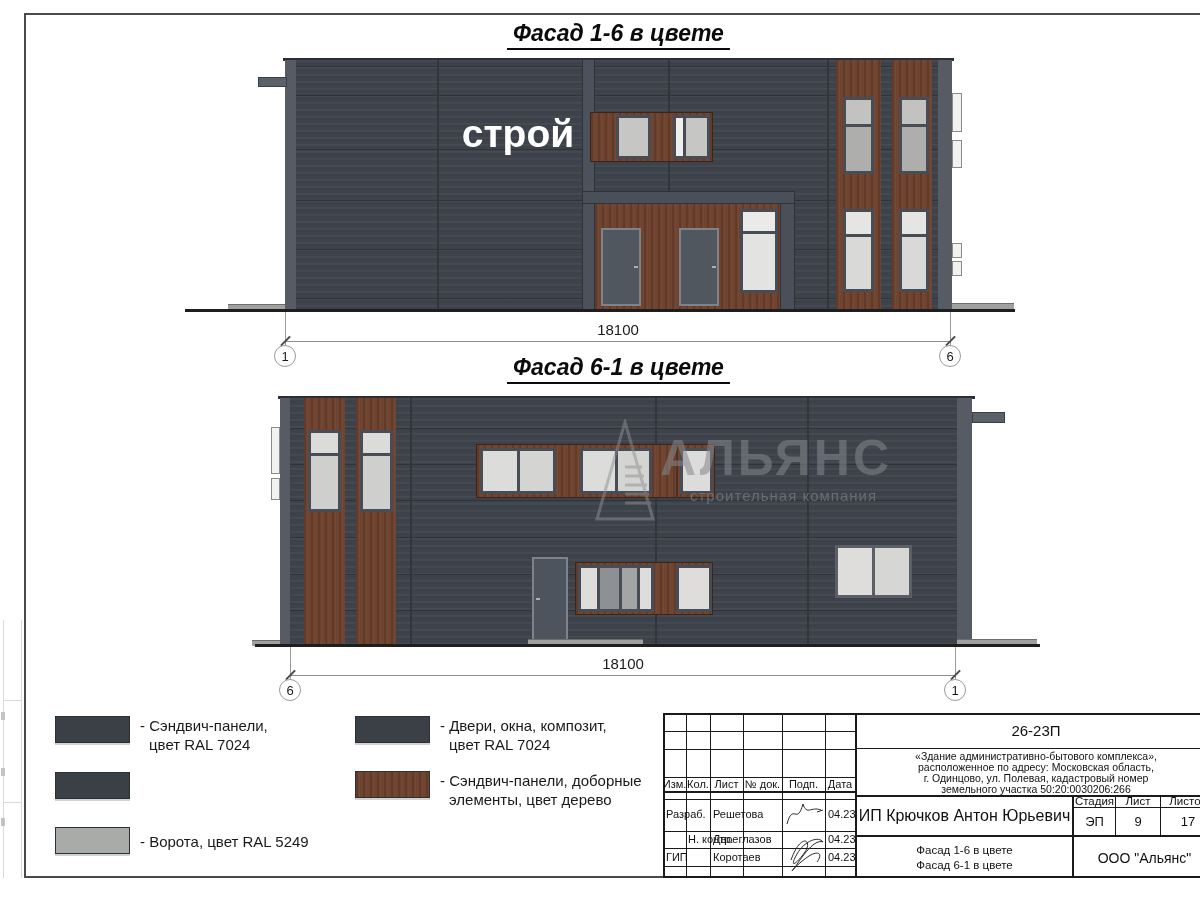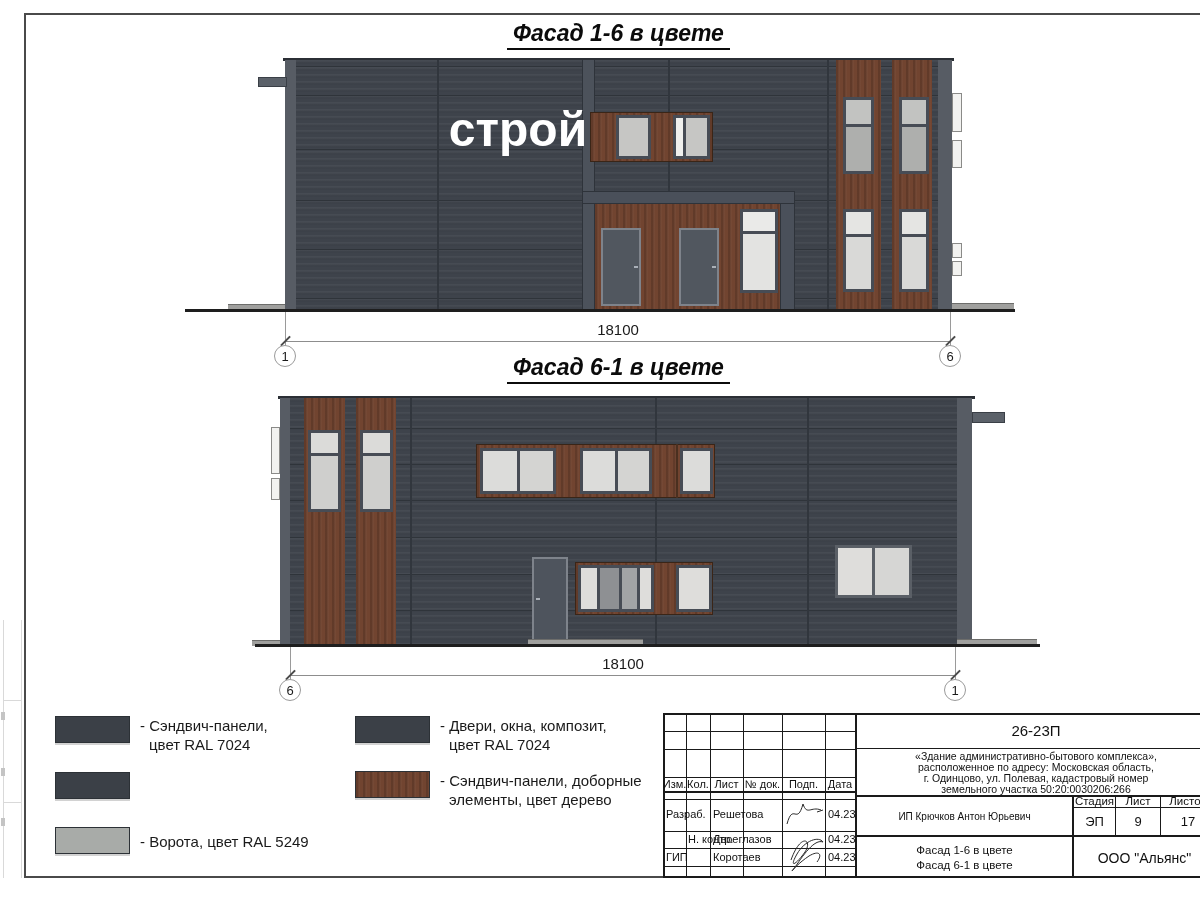--- a/index.html
+++ b/index.html
@@ -81,21 +81,21 @@
   <div class="abs trim" style="left:938px;top:60px;width:14px;height:250px;"></div>
 
   <div class="abs" style="left:258px;top:77px;width:29px;height:10px;background:#5b6169;border:1px solid #3a3f46;box-sizing:border-box;"></div>
 
   <div class="abs appendage" style="left:952px;top:93px;width:10px;height:39px;"></div>
   <div class="abs appendage" style="left:952px;top:140px;width:10px;height:28px;"></div>
   <div class="abs appendage" style="left:952px;top:243px;width:10px;height:15px;"></div>
   <div class="abs appendage" style="left:952px;top:261px;width:10px;height:15px;"></div>
 
   <div class="abs logo" style="left:448px;top:100px;width:140px;">
-    <div style="font-size:48px;margin-top:6px;">строй</div>
+    <div style="font-size:39px;margin-top:14px;">строй</div>
   </div>
 
   <div class="abs wood" style="left:590px;top:112px;width:123px;height:50px;border:1px solid #3a2517;box-sizing:border-box;"></div>
   <div class="abs win col" style="left:616px;top:115px;width:35px;height:44px;">
     <div class="pane" style="background:#c6c6c4;"></div>
   </div>
   <div class="abs win" style="left:673px;top:115px;width:37px;height:44px;">
     <div style="width:7px;background:#efefed;"></div>
     <div class="pane" style="background:#c6c6c4;"></div>
   </div>
@@ -183,20 +183,32 @@
     <div class="pane" style="background:#d4d4d2;"></div>
   </div>
   <div class="abs win" style="left:580px;top:448px;width:72px;height:46px;">
     <div class="pane" style="background:#dcdcda;"></div>
     <div class="pane" style="background:#d4d4d2;"></div>
   </div>
   <div class="abs win" style="left:680px;top:448px;width:33px;height:46px;">
     <div class="pane" style="background:#dcdcda;"></div>
   </div>
 
+  <div class="abs" style="left:590px;top:415px;width:340px;height:110px;z-index:5;pointer-events:none;">
+    <svg width="66" height="104" style="position:absolute;left:2px;top:4px;opacity:0.5;">
+      <path d="M33 3 L61 100 L5 100 Z" fill="none" stroke="#8e9194" stroke-width="3"></path>
+      <line x1="33" y1="48" x2="50" y2="48" stroke="#8e9194" stroke-width="3"></line>
+      <line x1="33" y1="57" x2="52" y2="57" stroke="#8e9194" stroke-width="3"></line>
+      <line x1="33" y1="66" x2="55" y2="66" stroke="#8e9194" stroke-width="3"></line>
+      <line x1="33" y1="75" x2="57" y2="75" stroke="#8e9194" stroke-width="3"></line>
+      <line x1="33" y1="84" x2="59" y2="84" stroke="#8e9194" stroke-width="3"></line>
+    </svg>
+    <div class="wm" style="position:absolute;left:70px;top:14px;font-size:50px;font-weight:bold;letter-spacing:3px;opacity:0.55;">АЛЬЯНС</div>
+    <div class="wm" style="position:absolute;left:100px;top:72px;font-size:15px;letter-spacing:1px;opacity:0.6;">строительная компания</div>
+  </div>
 
   <div class="abs door" style="left:532px;top:557px;width:36px;height:86px;background:#4e545d;"></div>
   <div class="handle" style="left:536px;top:598px;"></div>
   <div class="abs wood" style="left:575px;top:562px;width:138px;height:53px;border:1px solid #3a2517;box-sizing:border-box;"></div>
   <div class="abs win" style="left:578px;top:565px;width:76px;height:47px;">
     <div style="width:16px;background:#dedddb;"></div>
     <div style="width:19px;background:#8e9093;"></div>
     <div style="width:15px;background:#a2a4a6;"></div>
     <div class="pane" style="background:#dedddb;"></div>
   </div>
@@ -292,21 +304,21 @@
   <div class="abs tb-line" style="left:1115px;top:795px;width:1px;height:40px;"></div>
   <div class="abs tb-line" style="left:1160px;top:795px;width:1px;height:40px;"></div>
   <div class="abs tb-line" style="left:1074px;top:807px;width:141px;height:1px;"></div>
   <div class="abs tb-cell" style="left:857px;top:713px;width:358px;height:35px;font-size:15px;color:#111;">26-23П</div>
   <div class="abs" style="left:857px;top:751px;width:358px;text-align:center;font-size:10.5px;line-height:11px;color:#111;">
     <div>«Здание административно-бытового комплекса»,</div>
     <div>расположенное по адресу: Московская область,</div>
     <div>г. Одинцово, ул. Полевая, кадастровый номер</div>
     <div>земельного участка 50:20:0030206:266</div>
   </div>
-  <div class="abs tb-cell" style="left:857px;top:797px;width:215px;height:38px;font-size:10px;color:#111;">ИП Крючков Антон Юрьевич</div>
+  <div class="abs tb-cell" style="left:857px;top:797px;width:215px;height:38px;font-size:16px;color:#111;">ИП Крючков Антон Юрьевич</div>
   <div class="abs tb-cell tb-txt" style="left:1074px;top:795px;width:41px;height:12px;font-size:11.5px;">Стадия</div>
   <div class="abs tb-cell tb-txt" style="left:1116px;top:795px;width:44px;height:12px;font-size:11.5px;">Лист</div>
   <div class="abs tb-cell tb-txt" style="left:1161px;top:795px;width:54px;height:12px;font-size:11.5px;">Листов</div>
   <div class="abs tb-cell" style="left:1074px;top:808px;width:41px;height:27px;font-size:13px;color:#111;">ЭП</div>
   <div class="abs tb-cell" style="left:1116px;top:808px;width:44px;height:27px;font-size:13px;color:#111;">9</div>
   <div class="abs tb-cell" style="left:1161px;top:808px;width:54px;height:27px;font-size:13px;color:#111;">17</div>
   <div class="abs tb-cell" style="left:857px;top:837px;width:215px;height:41px;font-size:11.5px;line-height:15px;color:#111;flex-direction:column;">
     <div>Фасад 1-6 в цвете</div>
     <div>Фасад 6-1 в цвете</div>
   </div>

